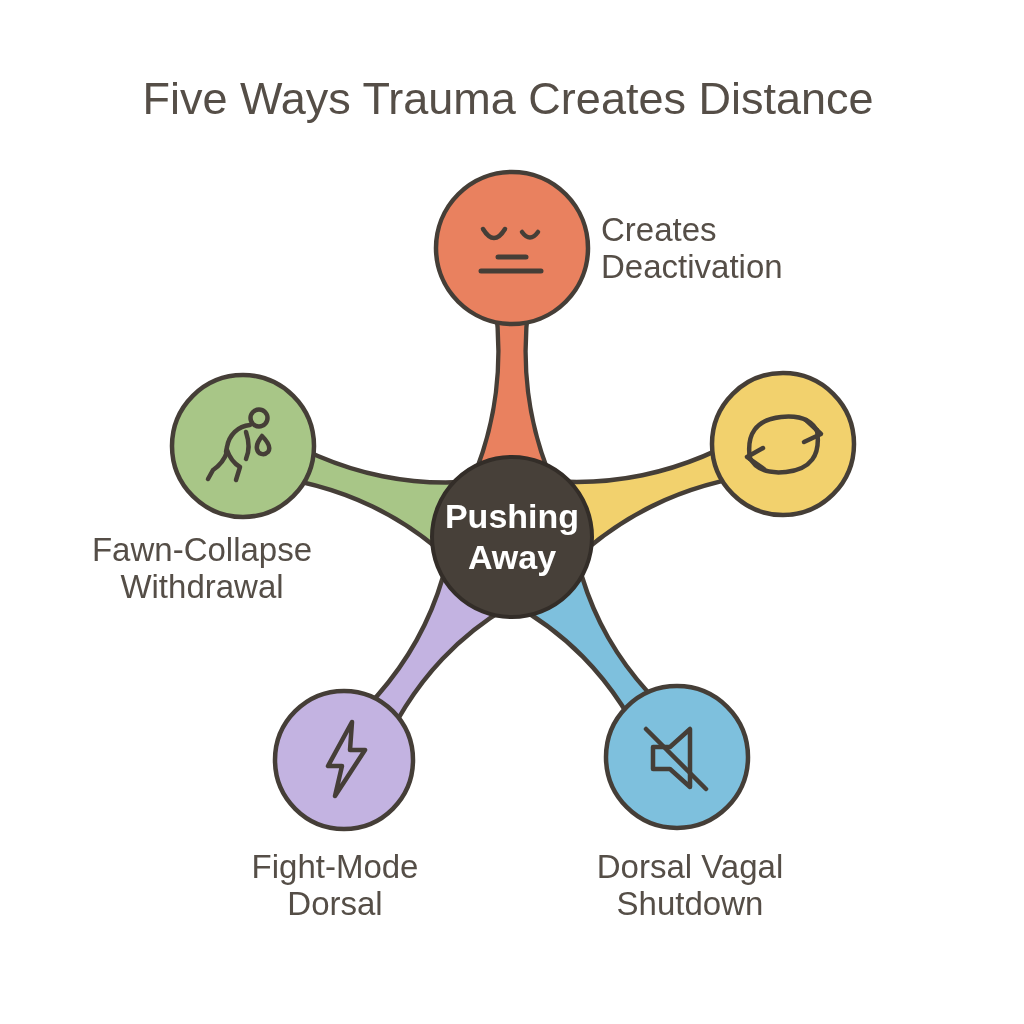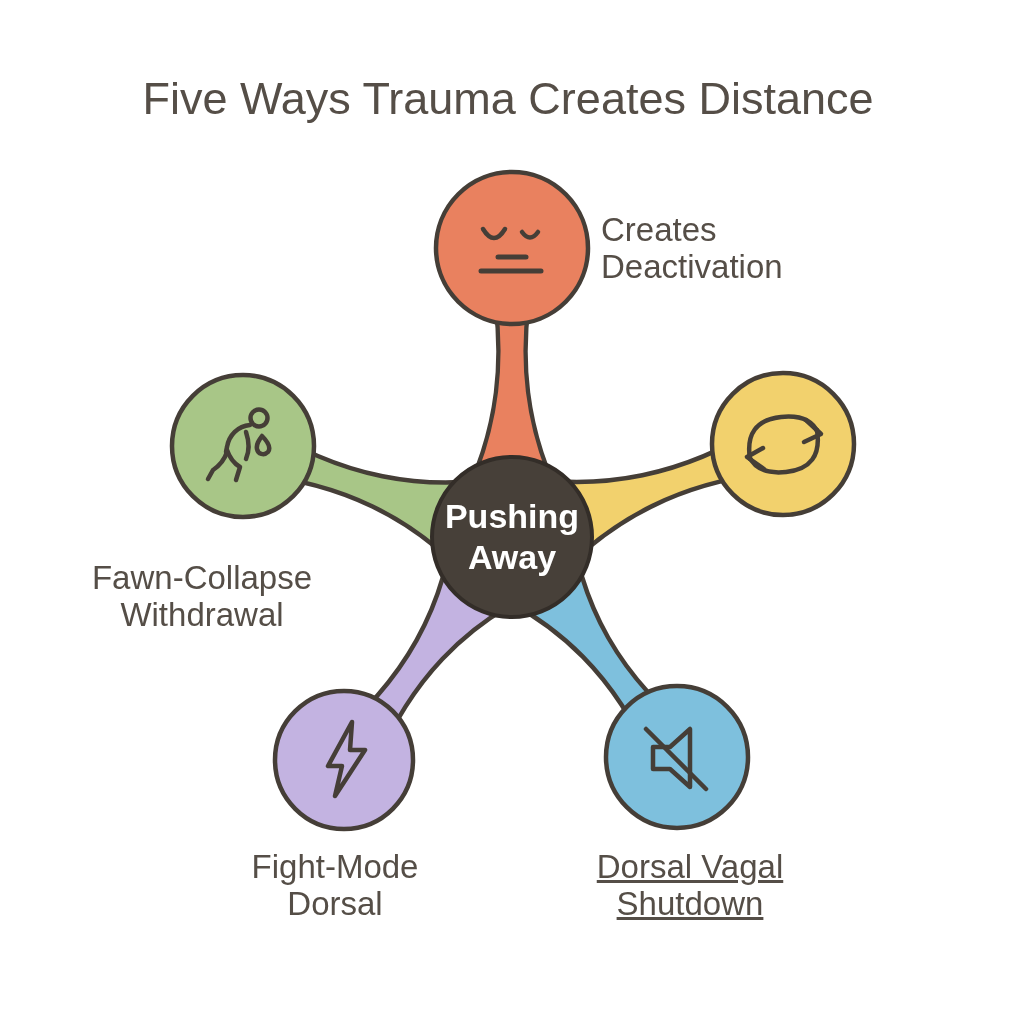--- a/index.html
+++ b/index.html
@@ -33,23 +33,23 @@
     position: absolute;
     color: #554E47;
     font-size: 33px;
     line-height: 37px;
     font-weight: 400;
     white-space: pre-line;
   }
   .label.centered { text-align: center; }
   .label-avoidant { left: 601px; top: 211px; width: 280px; text-align: left; }
   .label-fearful  { left: 651px; top: 531px; width: 300px; }
-  .label-fawn     { left: 52px;  top: 531px; width: 300px; margin-top: 28px; }
+  .label-fawn     { left: 52px;  top: 531px; width: 300px; }
   .label-fight    { left: 185px; top: 848px; width: 300px; }
-  .label-dorsal   { left: 540px; top: 848px; width: 300px; text-decoration: underline; }
+  .label-dorsal   { left: 540px; top: 848px; width: 300px; }
   .center-label {
     position: absolute;
     left: 427px;
     top: 460px;
     width: 170px;
     height: 154px;
     display: flex;
     align-items: center;
     justify-content: center;
     text-align: center;

